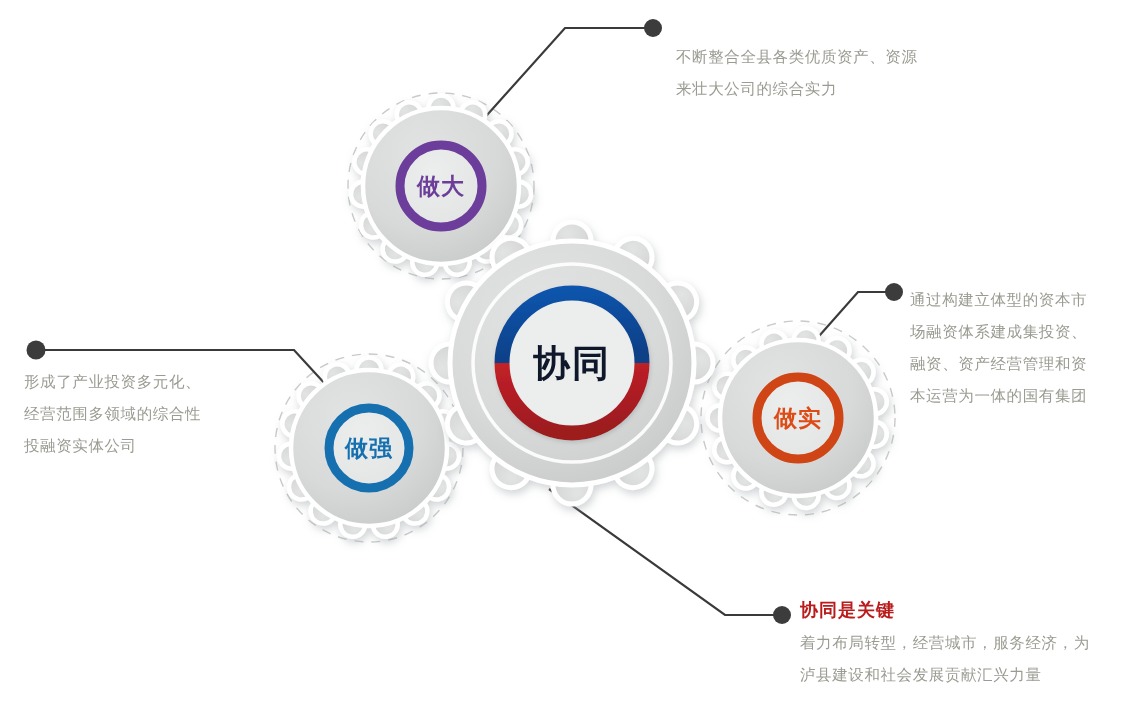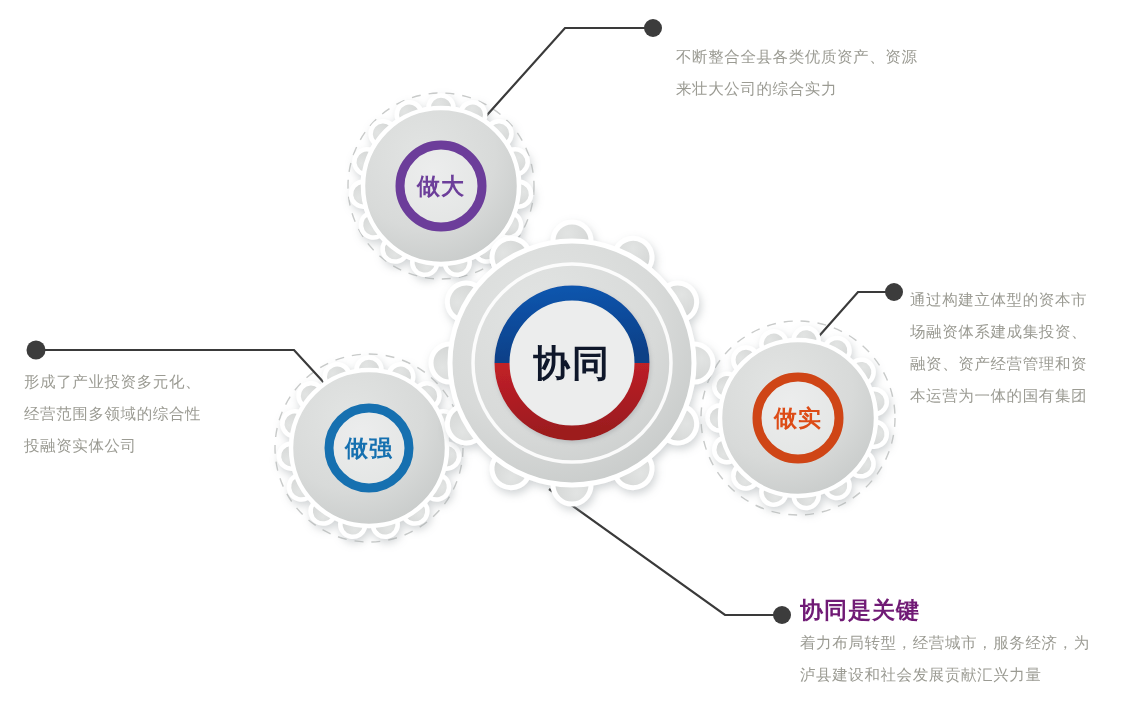--- a/index.html
+++ b/index.html
@@ -29,23 +29,23 @@
   .txtblock {
     position: absolute;
     color: #9b9b93;
     font-size: 15.5px;
     line-height: 32px;
     letter-spacing: 0.6px;
     white-space: nowrap;
   }
   .txtblock .line { display: block; }
   .headline {
-    color: #701a75;
+    color: #b91c1c;
     font-weight: bold;
-    font-size: 23px;
+    font-size: 18px;
     letter-spacing: 1px;
     line-height: 26px;
     display: block;
     margin-bottom: 4px;
   }
   #tb-top    { left: 676px; top: 17px; margin-top: 24px; }
   #tb-right  { left: 910px; top: 284px; }
   #tb-left   { left: 24px;  top: 366px; }
   #tb-bottom { left: 800px; top: 597px; }
 

